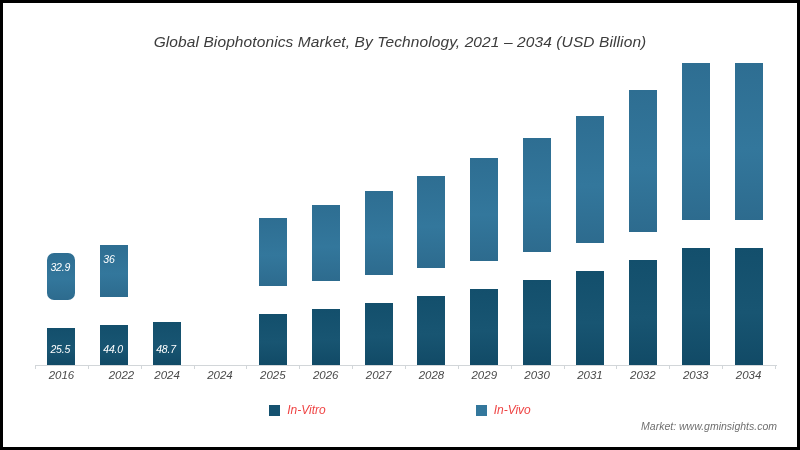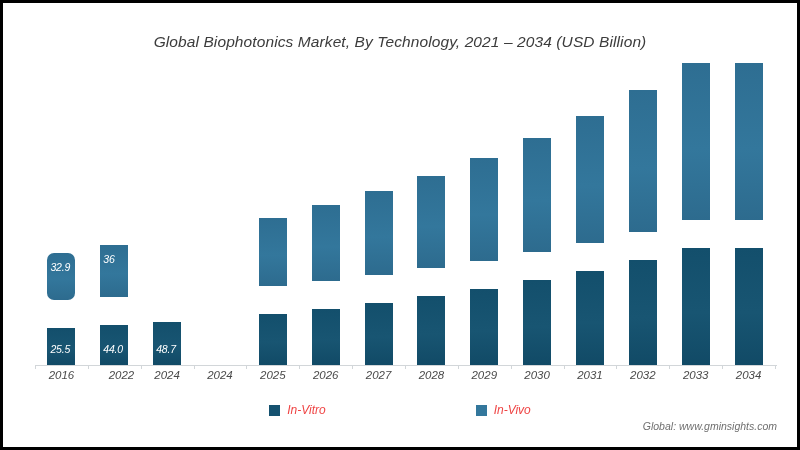--- a/index.html
+++ b/index.html
@@ -273,15 +273,15 @@
     <div class="legend-item">
       <span class="legend-swatch sw-invitro"></span>
       <span class="legend-label">In-Vitro</span>
     </div>
     <div class="legend-item">
       <span class="legend-swatch sw-invivo"></span>
       <span class="legend-label">In-Vivo</span>
     </div>
   </div>
 
-  <div id="source">Global: www.gminsights.com</div>
+  <div id="source">Market: www.gminsights.com</div>
 
 </div>
 
 </body></html>

